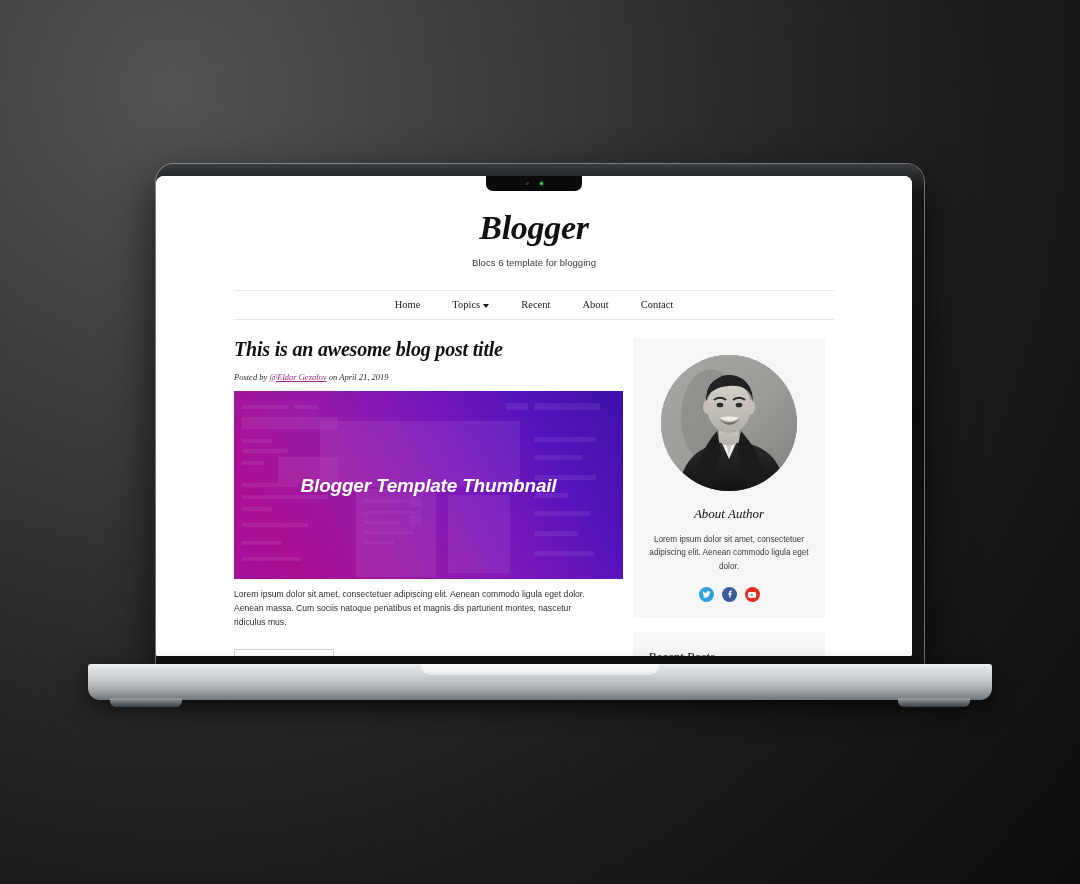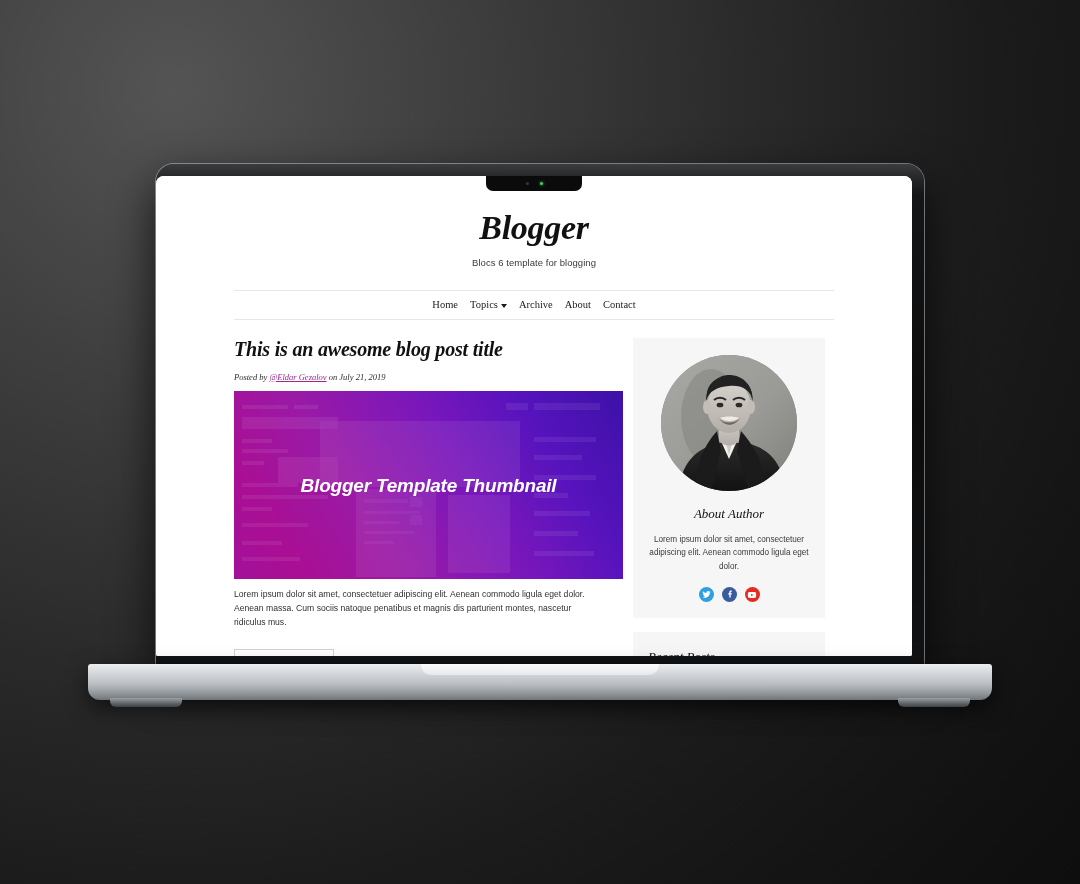--- a/index.html
+++ b/index.html
@@ -143,21 +143,21 @@
   }
 
   nav.main-nav {
     margin-top: 22px;
     border-top: 1px solid #e6e6e6;
     border-bottom: 1px solid #e6e6e6;
     height: 28px;
     display: flex;
     align-items: center;
     justify-content: center;
-    gap: 12px;
+    gap: 32px;
   }
   nav.main-nav a {
     font-family: "Liberation Serif", serif;
     font-size: 10.5px;
     color: #1b1b1b;
     text-decoration: none;
     display: inline-flex;
     align-items: center;
     gap: 3px;
   }
@@ -334,38 +334,38 @@
 
             <nav class="main-nav">
               <a href="#">
                   <span>Home</span>
                 </a>
               <a href="#">
                   <span>Topics</span>
                   <span class="caret"></span>
                 </a>
               <a href="#">
-                  <span>Archive</span>
+                  <span>Recent</span>
                 </a>
               <a href="#">
                   <span>About</span>
                 </a>
               <a href="#">
                   <span>Contact</span>
                 </a>
             </nav>
 
             <div class="content-row">
 
               <div class="col-main">
 
                 <h2 class="post-title">This is an awesome blog post title</h2>
 
                 <div class="post-meta">
-                  <span>Posted by </span><a href="#">@Eldar Gezalov</a><span> on July 21, 2019</span>
+                  <span>Posted by </span><a href="#">@Eldar Gezalov</a><span> on April 21, 2019</span>
                 </div>
 
                 <div class="thumb">
                   <div class="thumb-ghost">
                     <span class="g" style="left:8px;top:14px;width:46px;height:4px;"></span>
                     <span class="g" style="left:60px;top:14px;width:24px;height:4px;"></span>
                     <span class="g" style="left:272px;top:12px;width:22px;height:7px;"></span>
                     <span class="g" style="left:300px;top:12px;width:66px;height:7px;"></span>
                     <span class="g" style="left:8px;top:26px;width:96px;height:12px;"></span>
                     <span class="g" style="left:86px;top:30px;width:200px;height:66px;"></span>

